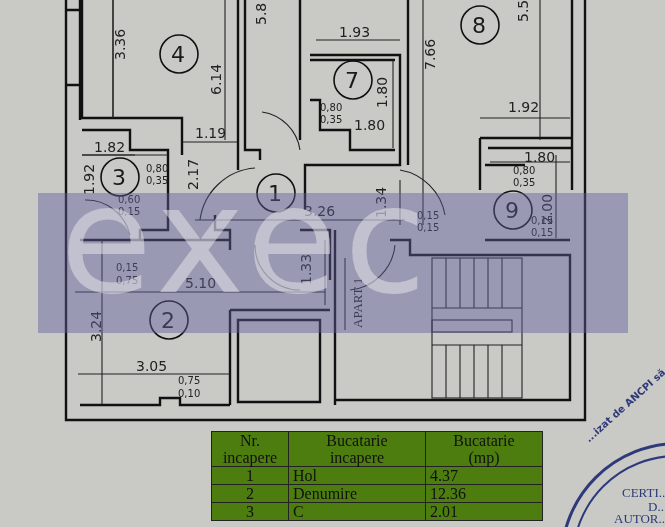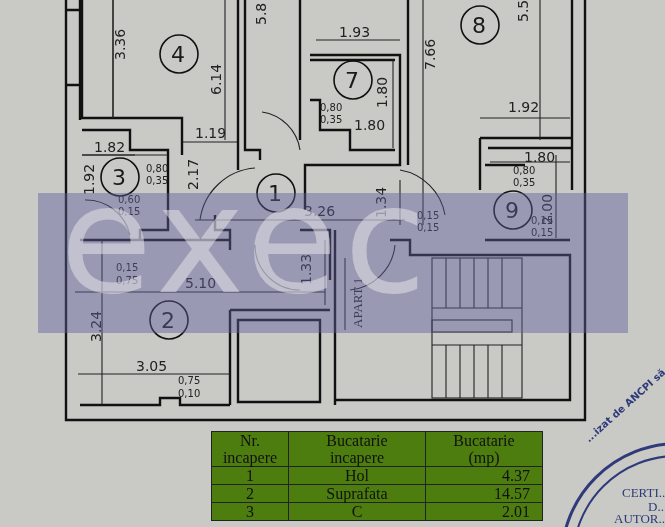--- a/index.html
+++ b/index.html
@@ -11,22 +11,22 @@
   .wall { stroke:#111; stroke-width:2.4; fill:none; }
   .thin { stroke:#222; stroke-width:1.1; fill:none; }
   .circ { stroke:#111; stroke-width:1.6; fill:none; }
   .apart { font-family:"Liberation Serif", serif; font-size:13px; fill:#222; }
   #watermark { position:absolute; left:38px; top:193px; width:590px; height:140px; background:rgba(95,95,155,0.45); }
   #wm-text { position:absolute; left:60px; top:165px; font-family:"DejaVu Sans", sans-serif; font-size:150px; color:rgba(225,225,230,0.55); letter-spacing:6px; line-height:1; }
   #legend { position:absolute; left:211px; top:431px; border-collapse:collapse; font-family:"Liberation Serif", serif; font-size:16px; color:#111; background:#4d7c0f; }
   #legend th, #legend td { border:1.5px solid #222; padding:0 4px; line-height:17px; }
   #legend th { font-weight:normal; text-align:center; }
   #legend td.nr { text-align:center; width:68px; }
-  #legend td.name { width:128px; text-align:center; }
-  #legend td.area { width:100px; text-align:right; padding-right:12px; }
+  #legend td.name { width:128px; text-align:left; }
+  #legend td.area { width:100px; text-align:left; padding-right:12px; }
   #stamp { position:absolute; left:560px; top:442px; width:230px; height:230px; border:3px solid #2e3a7a; border-radius:50%; }
   #stamp-ring { position:absolute; left:572px; top:455px; width:205px; height:205px; border:2px solid #2e3a7a; border-radius:50%; }
   #stamp-arc { position:absolute; left:583px; top:436px; font-family:"DejaVu Sans", sans-serif; font-size:10px; font-weight:bold; color:#2e3a7a; transform:rotate(-42deg); transform-origin:left top; white-space:nowrap; }
   #stamp-l1 { position:absolute; left:622px; top:485px; font-family:"Liberation Serif", serif; font-size:13px; color:#2e3a7a; }
   #stamp-l2 { position:absolute; left:648px; top:499px; font-family:"Liberation Serif", serif; font-size:13px; color:#2e3a7a; }
   #stamp-l3 { position:absolute; left:614px; top:511px; font-family:"Liberation Serif", serif; font-size:13px; color:#2e3a7a; }
 </style>
 </head>
 <body>
 
@@ -165,22 +165,22 @@
     </tr>
   </thead>
   <tbody>
     <tr>
       <td class="nr">1</td>
       <td class="name">Hol</td>
       <td class="area">4.37</td>
     </tr>
     <tr>
       <td class="nr">2</td>
-      <td class="name">Suprafata</td>
-      <td class="area">14.57</td>
+      <td class="name">Denumire</td>
+      <td class="area">12.36</td>
     </tr>
     <tr>
       <td class="nr">3</td>
       <td class="name">C</td>
       <td class="area">2.01</td>
     </tr>
   </tbody>
 </table>
 
 <div id="stamp"></div>

